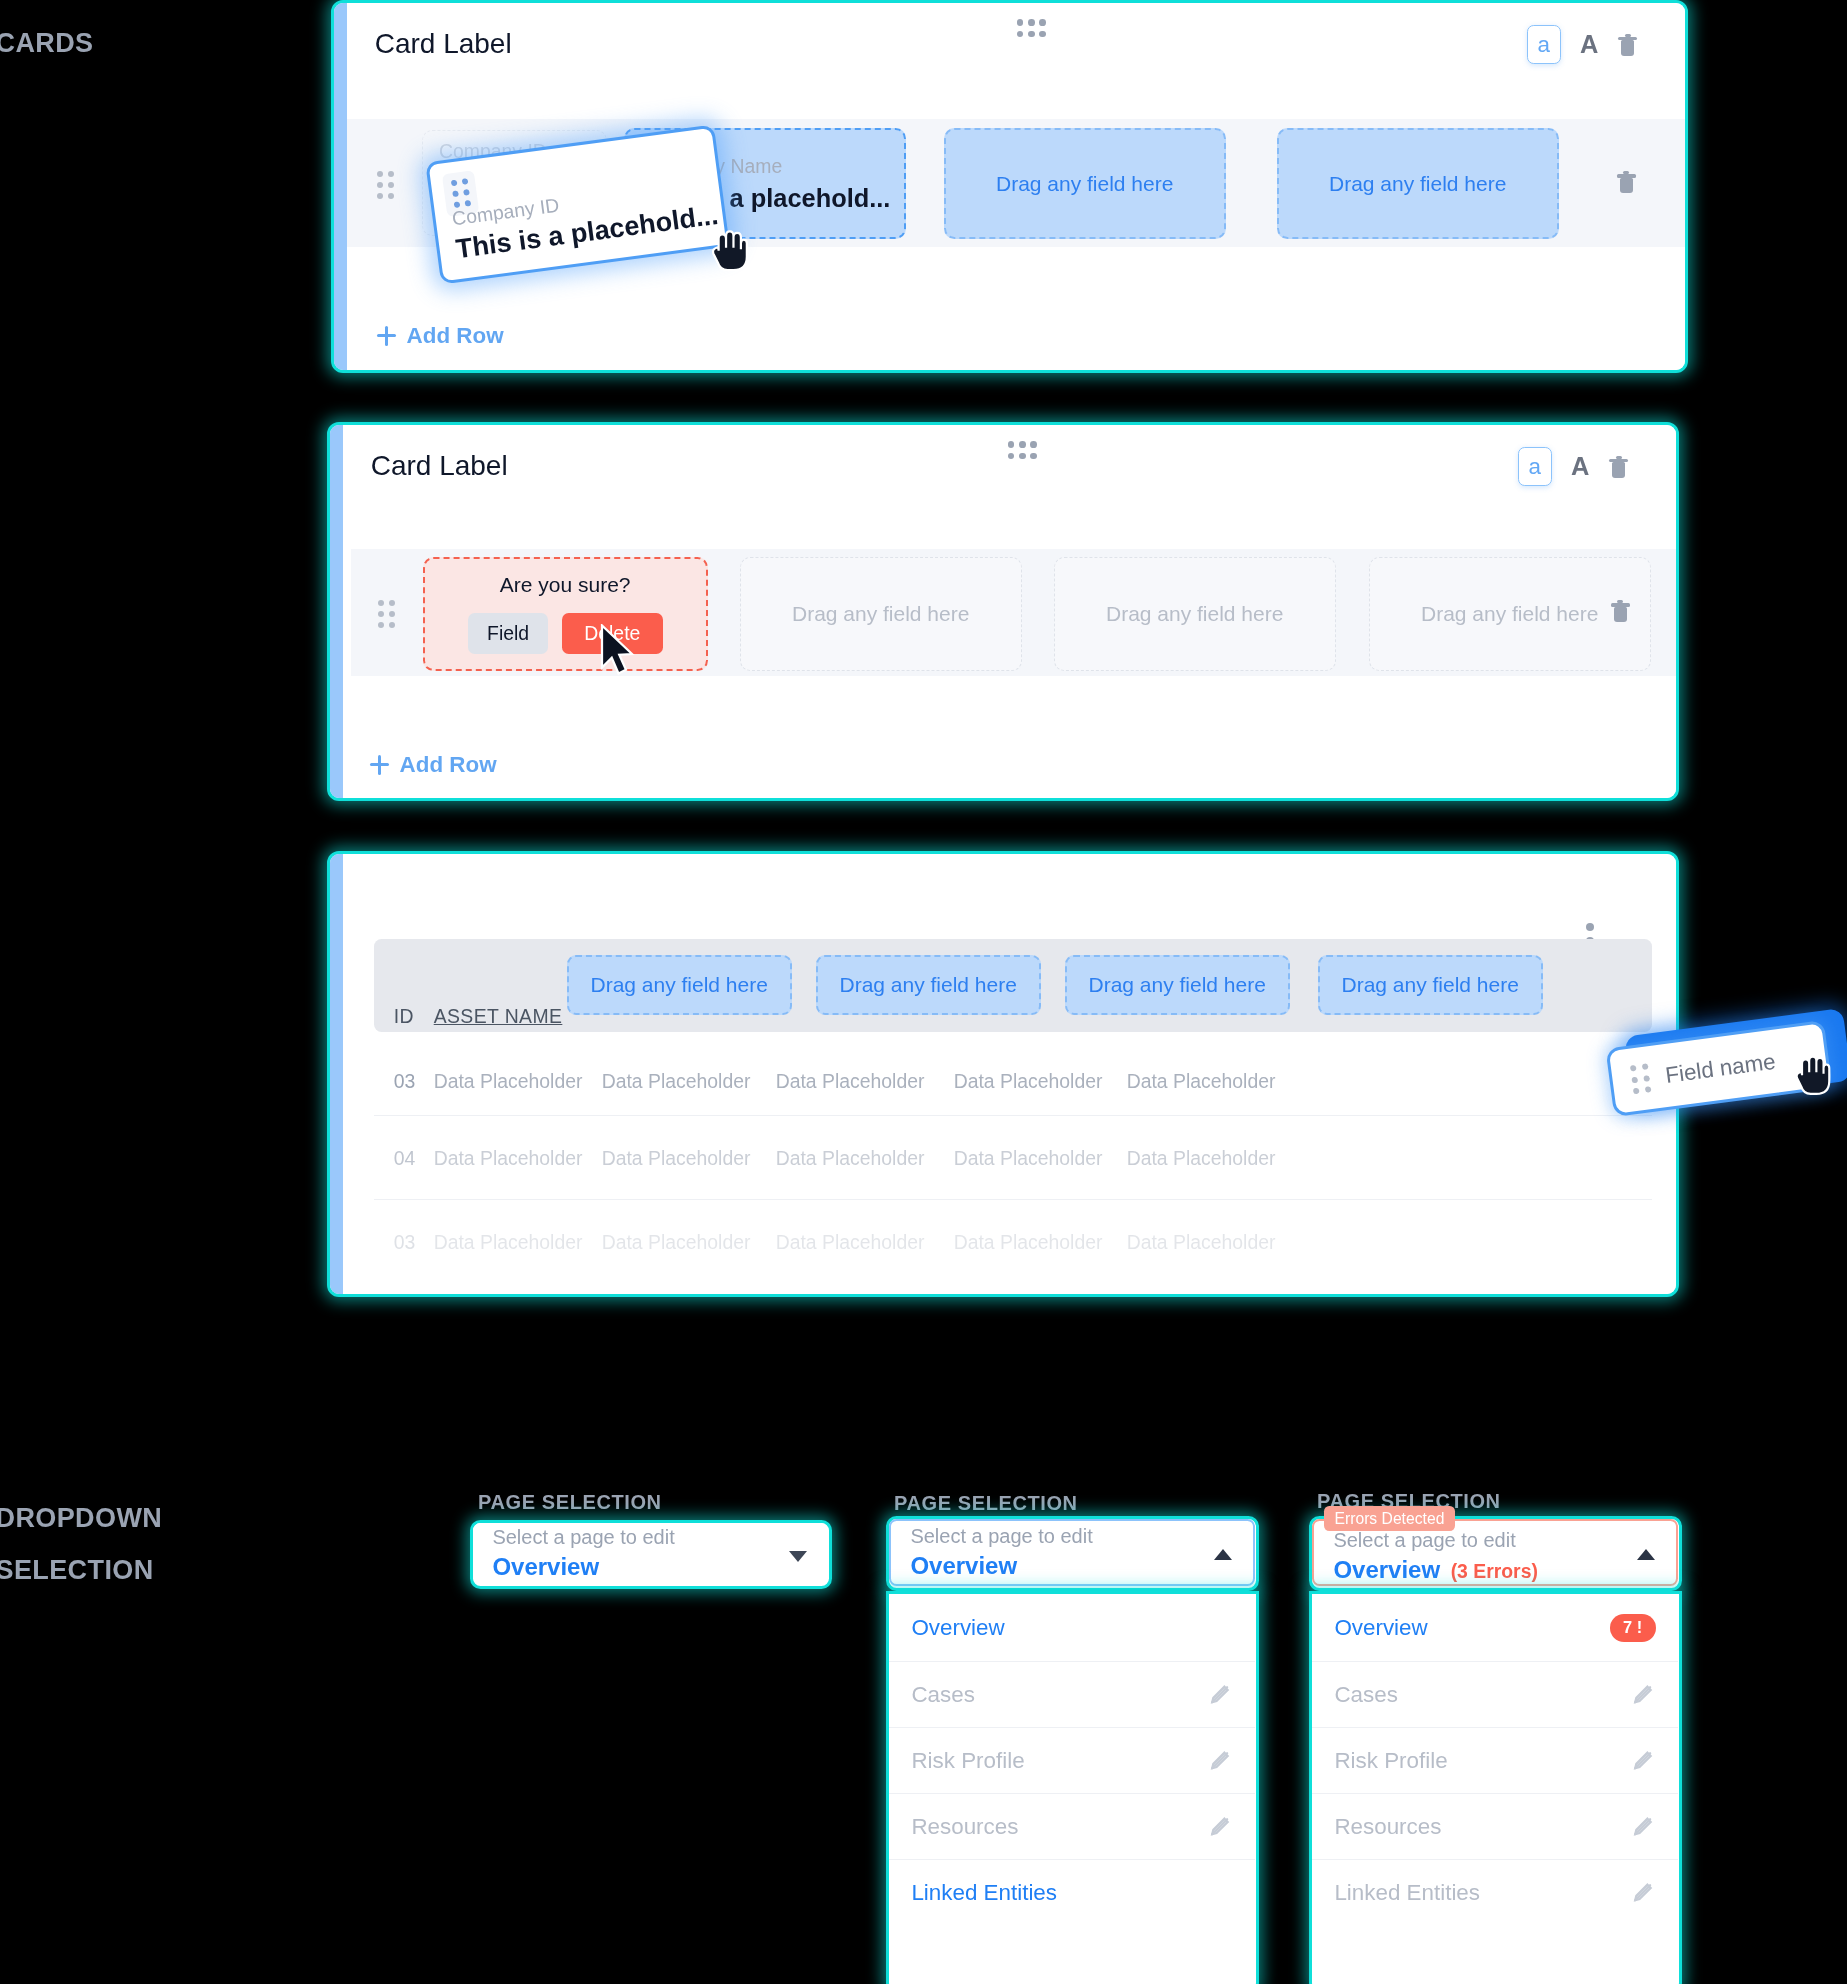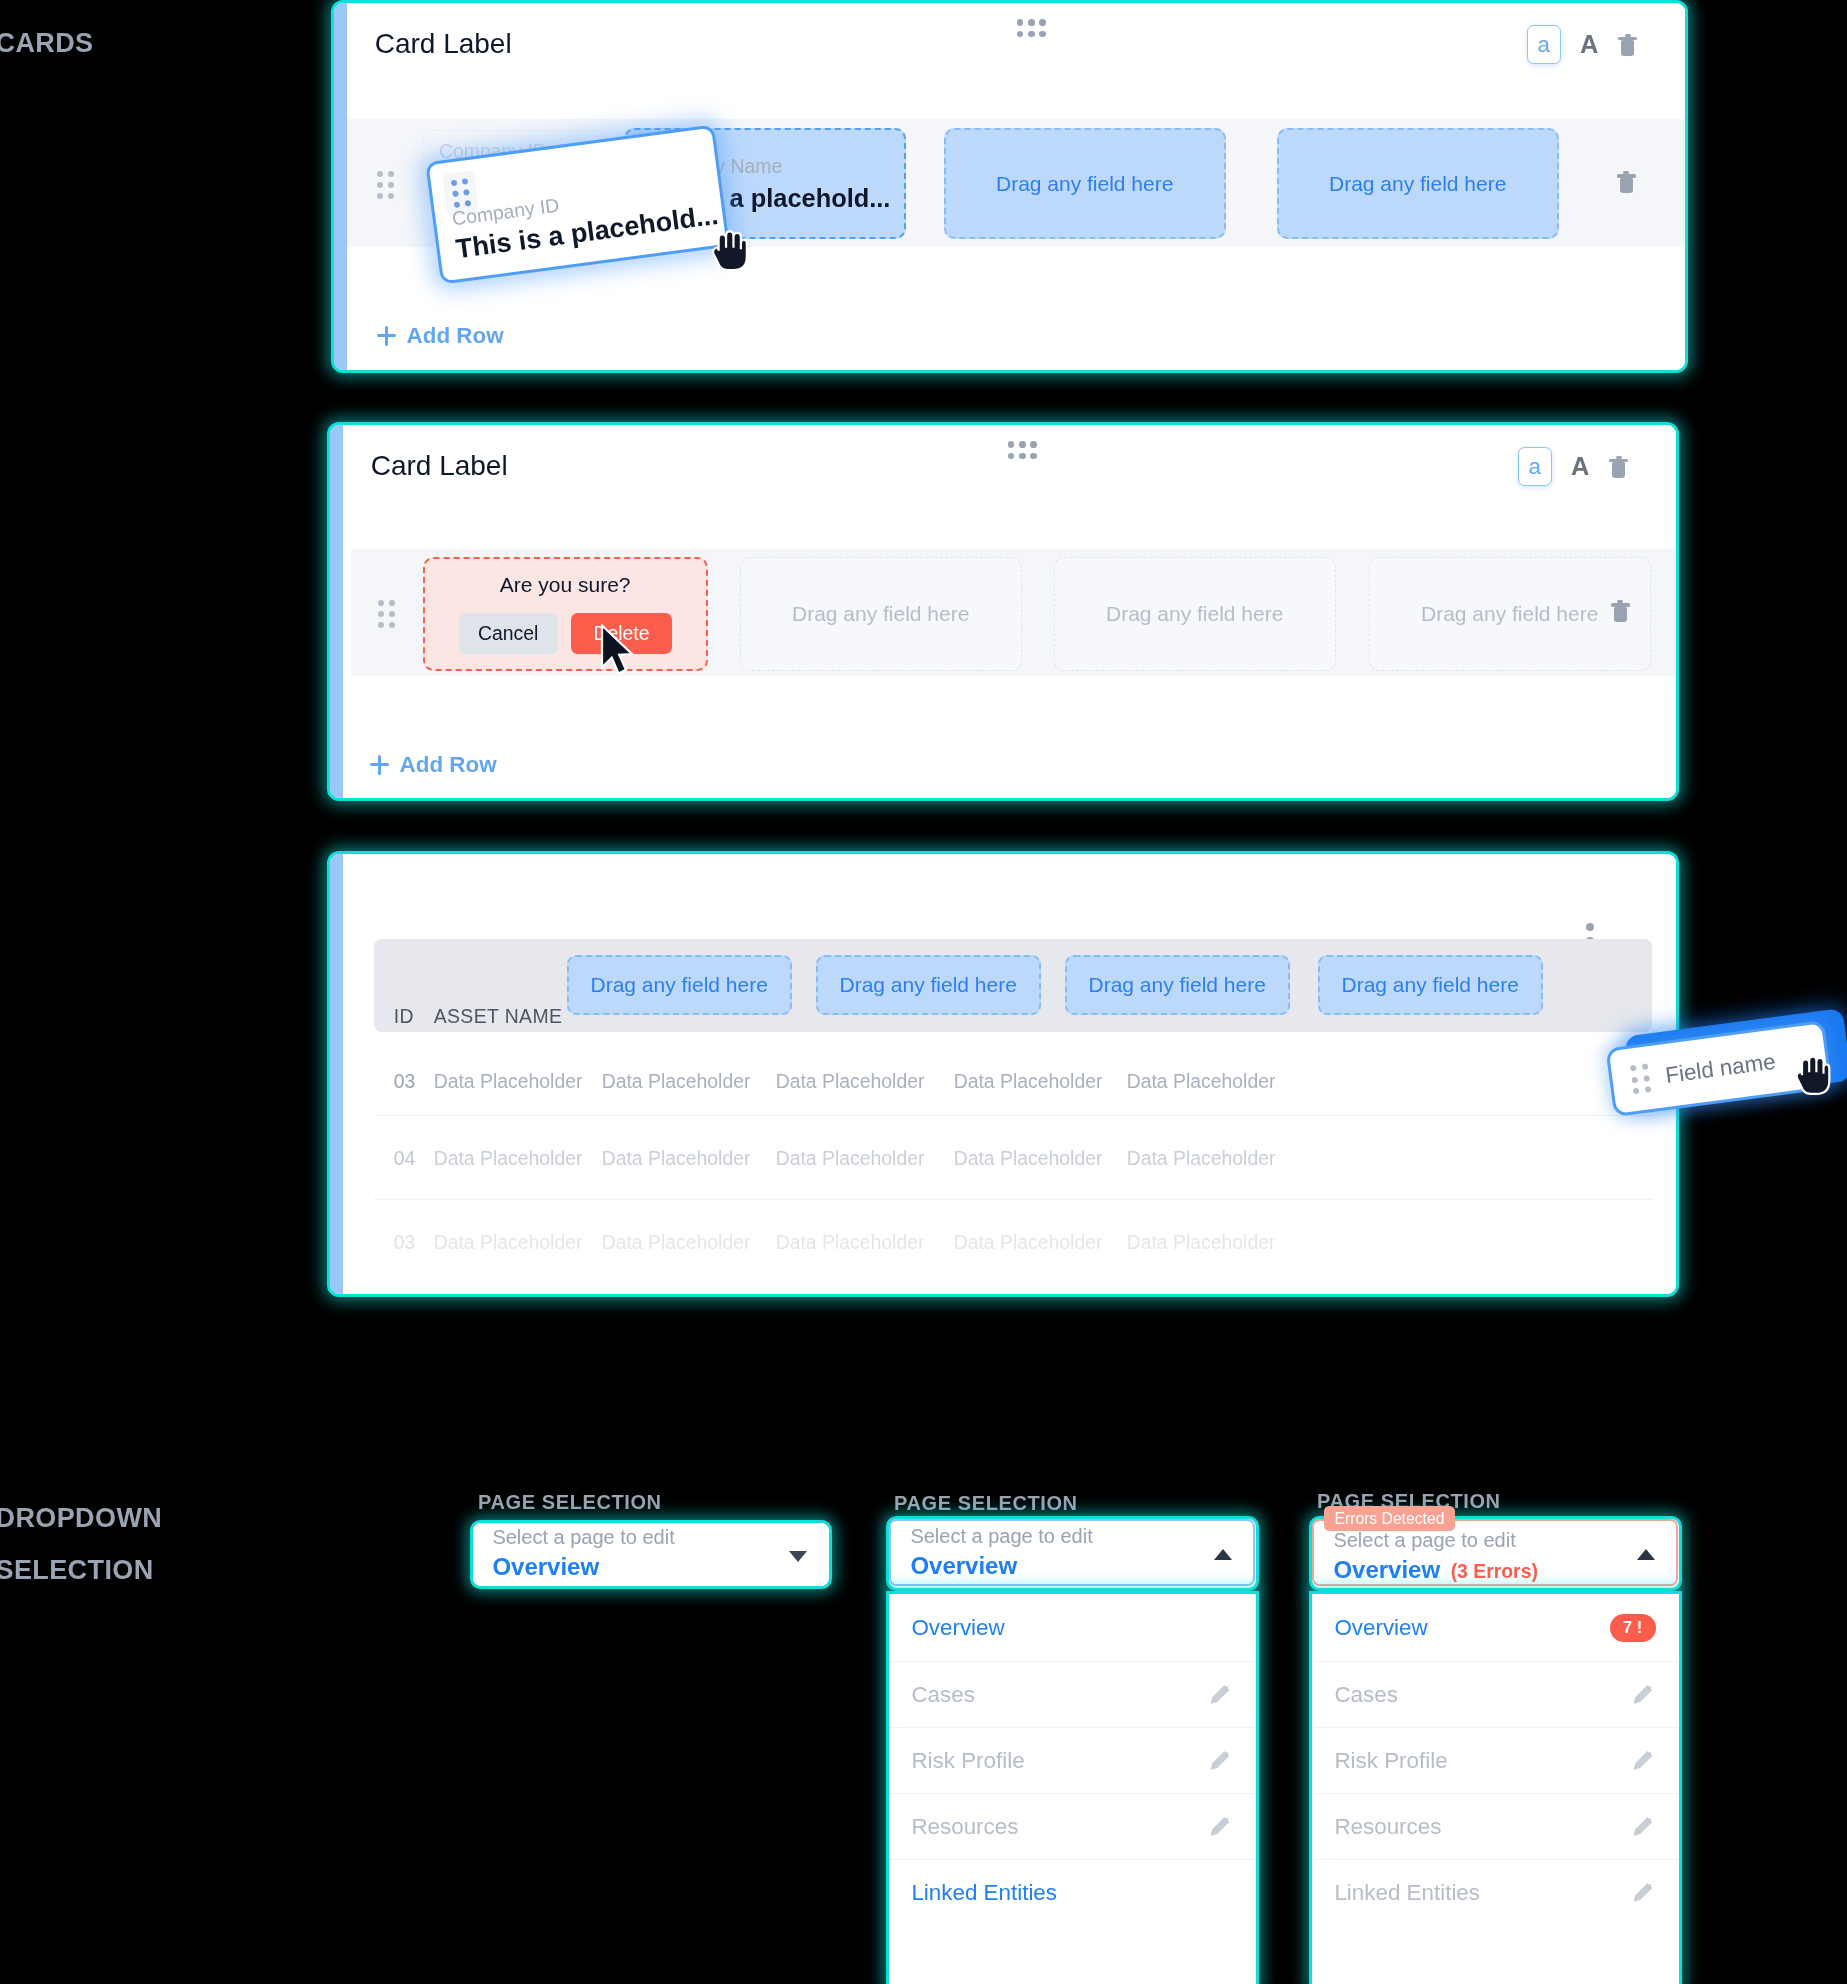--- a/index.html
+++ b/index.html
@@ -369,21 +369,21 @@
             <i></i>
             <i></i>
             <i></i>
             <i></i>
             <i></i>
         </div>
 
         <div class="confirm" style="left:72px; top:7.5px; width:285px; height:114px;">
           <div class="confirm-q">Are you sure?</div>
           <div class="confirm-btns">
-            <button class="btn-cancel">Cancel</button>
+            <button class="btn-cancel">Field</button>
             <button class="btn-delete">Delete</button>
           </div>
         </div>
 
         <div class="slot grey-dash" style="left:389px; top:7.5px; width:282px; height:114px; align-items:center;">
           <div class="slot-drag-text">Drag any field here</div>
         </div>
         <div class="slot grey-dash" style="left:703px; top:7.5px; width:282px; height:114px; align-items:center;">
           <div class="slot-drag-text">Drag any field here</div>
         </div>
@@ -411,21 +411,21 @@
     <div class="card-inner">
 
       <div class="dots-v" style="left:1243px; top:69px;">
         <i></i>
           <i></i>
           <i></i>
       </div>
 
       <div class="tbl-head" style="left:31px; top:85px; width:1278px; height:93px;">
         <div class="th" style="left:20px; top:37px;">ID</div>
-        <div class="th" style="left:60px; top:37px;">ASSET NAME</div>
+        <div class="th" style="left:60px; top:37px;text-decoration:underline;">ASSET NAME</div>
 
         <div class="slot drop-blue" style="left:193px; top:16.4px; width:225px; height:60px; align-items:center; justify-content:center; border-radius:9px;">
           <div class="slot-drag-text">Drag any field here</div>
         </div>
         <div class="slot drop-blue" style="left:442px; top:16.4px; width:225px; height:60px; align-items:center; justify-content:center; border-radius:9px;">
           <div class="slot-drag-text">Drag any field here</div>
         </div>
         <div class="slot drop-blue" style="left:691px; top:16.4px; width:225px; height:60px; align-items:center; justify-content:center; border-radius:9px;">
           <div class="slot-drag-text">Drag any field here</div>
         </div>

